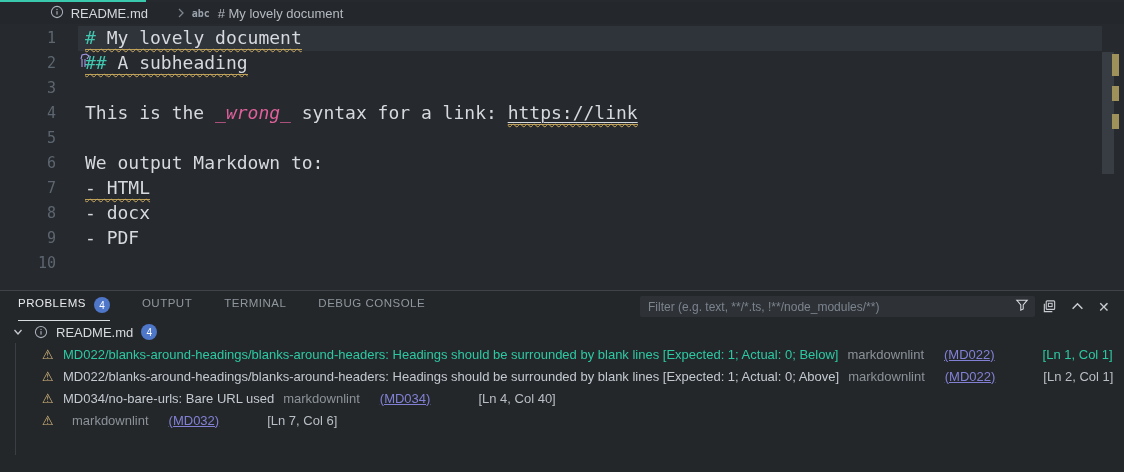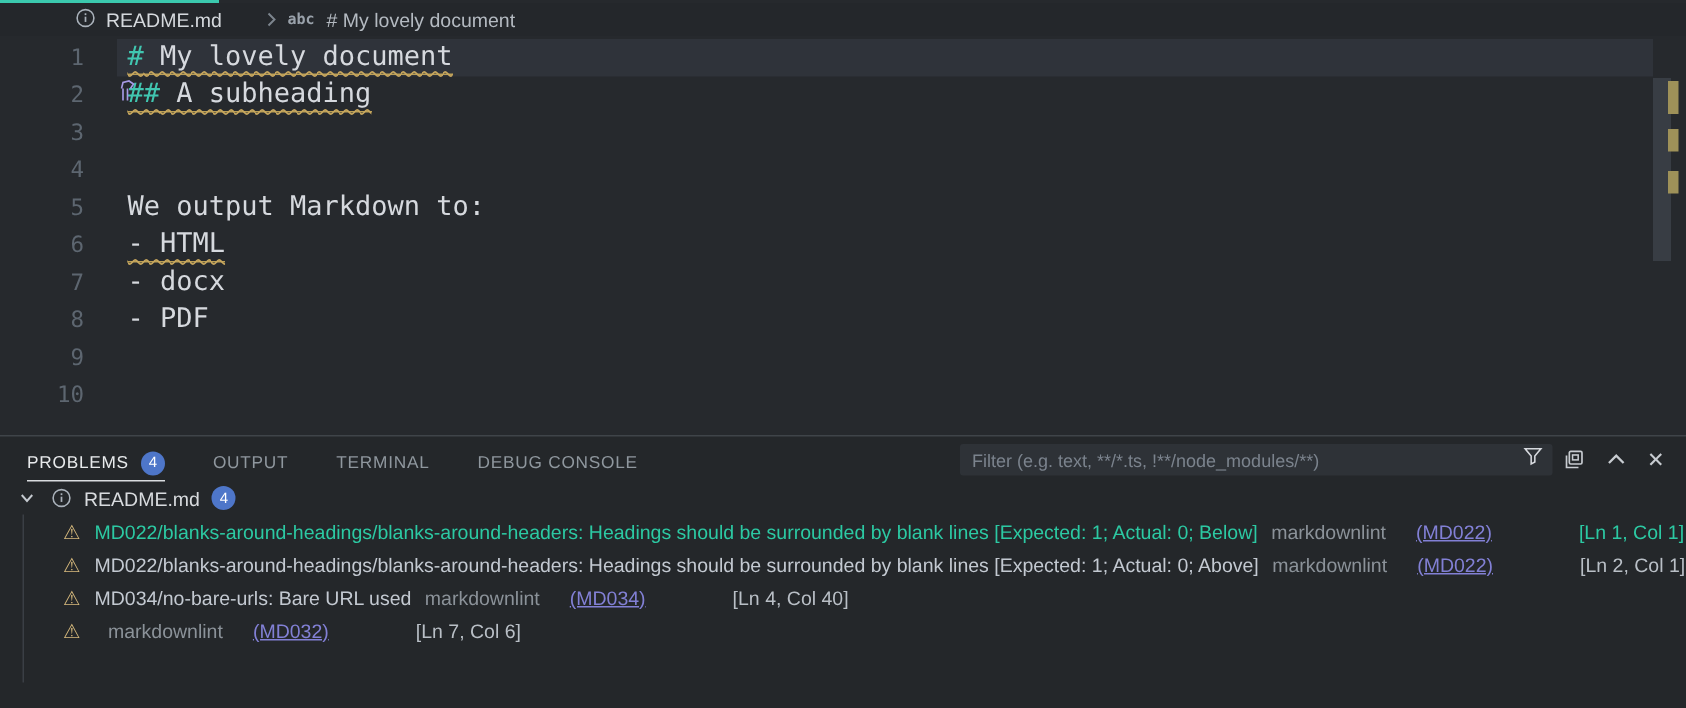--- a/index.html
+++ b/index.html
@@ -35,21 +35,21 @@
 
   
   .scroll-slider{position:absolute;left:1102px;top:28px;width:12px;height:122px;background:#383d44;}
   .ruler-mark{position:absolute;left:1112px;width:7px;background:#9e9159;}
   .m1{top:30px;height:22px;} .m2{top:62px;height:15px;} .m3{top:90px;height:15px;}
 
   
   .panel{position:absolute;left:0;top:290px;width:1124px;height:182px;background:#24272a;border-top:1px solid #3f4449;}
   .ptabs{position:absolute;left:18px;top:6px;height:24px;display:flex;align-items:center;
          font-size:11.5px;letter-spacing:.5px;color:#8f979e;}
-  .ptab{margin-right:32px;display:flex;align-items:center;cursor:pointer;height:24px;}
+  .ptab{margin-right:32px;display:flex;align-items:flex-start;cursor:pointer;height:24px;}
   .ptab.active{color:#e8eaec;border-bottom:1px solid #d9dcdf;}
   .badge{display:inline-flex;align-items:center;justify-content:center;width:16px;height:16px;border-radius:50%;
          background:#4e76c9;color:#fff;font-size:10px;letter-spacing:0;margin-left:8px;}
   .filter{position:absolute;left:640px;top:5px;width:395px;height:21px;background:#2e3237;border-radius:2px;
           display:flex;align-items:center;padding:0 6px;}
   .filter input{flex:1;background:transparent;border:none;outline:none;color:#c8cdd4;font-size:12px;
                 font-family:"Liberation Sans",sans-serif;}
   .filter input::placeholder{color:#7b838d;}
   .pactions{position:absolute;left:1042px;top:5px;height:21px;display:flex;align-items:center;gap:14px;color:#c8ccd1;}
   .pactions .act{cursor:pointer;display:flex;align-items:center;font-size:14px;}
@@ -59,21 +59,21 @@
   .twistie{margin-left:12px;display:flex;}
   .fileinfo{margin-left:10px;display:flex;}
 
   .indent-guide{position:absolute;left:15px;top:52px;width:1px;height:112px;background:#3a3f45;}
   .prows{position:absolute;left:0;top:52px;width:1124px;}
   .prow{height:22px;display:flex;align-items:center;white-space:nowrap;font-size:13px;cursor:pointer;}
   .warnicon{color:#d7ba7d;font-size:13px;width:14px;margin-left:42px;margin-right:7px;line-height:1;}
   .pmsg{color:#c3c9d1;}
   .psrc{color:#8b9299;margin-left:9px;}
   .pcode{color:#8280d5;text-decoration:underline;text-decoration-color:#8280d5;padding-left:20px;}
-  .ppos{color:#b9bfc6;margin-left:10px;padding-left:48px;}
+  .ppos{color:#b9bfc6;padding-left:48px;}
   .prow.sel .pmsg,.prow.sel .ppos{color:#2cc9a3;}
 </style>
 </head>
 <body>
 
 <div id="app">
 
   <div class="top-accent"></div>
 
   <div class="breadcrumb">
@@ -105,20 +105,21 @@
       <div>6</div>
       <div>7</div>
       <div>8</div>
       <div>9</div>
       <div>10</div>
     </div>
     <div class="code">
       <div class="cline"><span class="warnu"><span class="teal">#</span><span> My lovely document</span></span></div>
       <div class="cline"><span class="warnu"><span class="teal">##</span><span> A subheading</span></span></div>
       <div class="cline"></div>
+      <div class="cline"><span>This is the </span><span class="pink">_wrong_</span><span> syntax for a link: </span><span class="warnu"><span class="mdlink">https://link</span></span></div>
       <div class="cline"></div>
       <div class="cline"><span>We output Markdown to:</span></div>
       <div class="cline"><span class="warnu">- HTML</span></div>
       <div class="cline"><span>- docx</span></div>
       <div class="cline"><span>- PDF</span></div>
       <div class="cline"></div>
     </div>
     <span class="cursor-orn">
       <svg width="16" height="18" viewBox="0 0 16 18">
           <path d="M2 6 L3 2 L7 1 L10 3 L8 6 M3 6 L3 14 M6 6 L6 14" fill="none" stroke="#a79ae6" stroke-width="1.1"></path>

